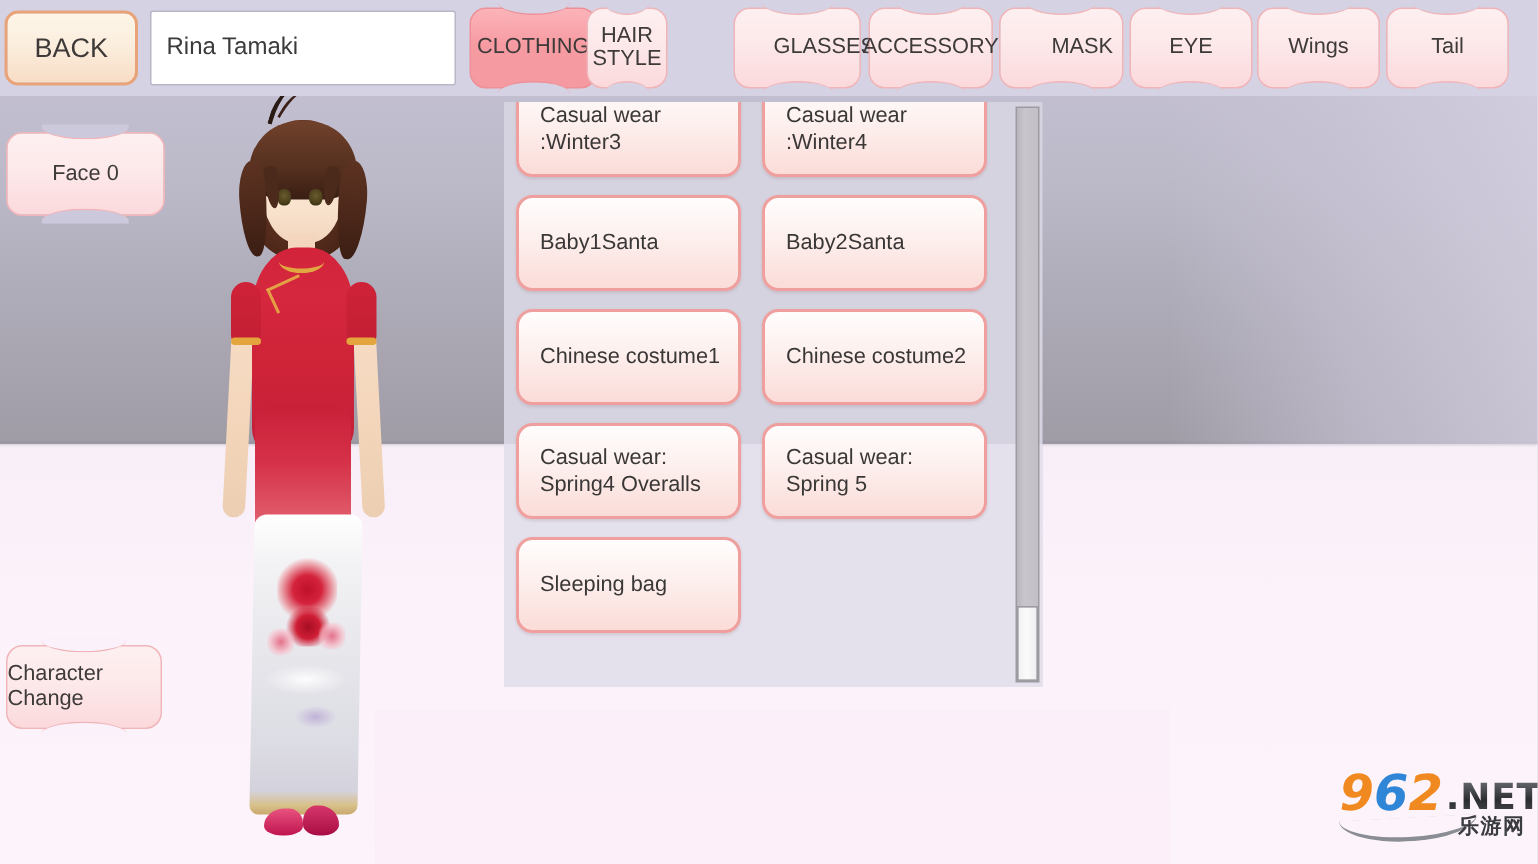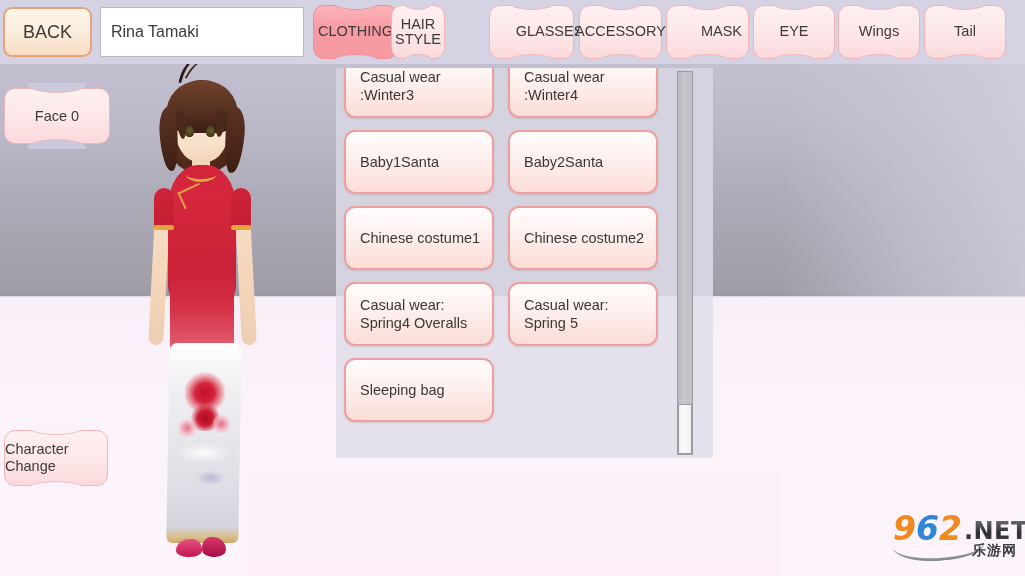--- a/index.html
+++ b/index.html
@@ -148,21 +148,21 @@
     border-bottom:1.5px solid #f0b5b9;}
   .sideBtn::after{bottom:-6px;border-radius:60% 60% 0 0/100% 100% 0 0;
     border-top:1.5px solid #f0b5b9;}
   #faceBtn{left:4px;top:88px;width:106px;height:56px;}
   #faceBtn::before,#faceBtn::after{background:#cdc9dd;}
   #charBtn{left:4px;top:430px;width:104px;height:56px;}
   #charBtn::before,#charBtn::after{background:#fbf1fa;}
 
   
   .panel{position:absolute;left:336px;top:68px;width:359px;height:390px;
-    background:#d6d3e0;overflow:hidden;padding-left:18px;}
+    background:#d6d3e0;overflow:hidden;}
   .panelFloorTint{position:absolute;left:0;top:228px;width:100%;height:162px;
     background:#e4e1ec;}
   .grid{position:absolute;left:0;top:0;width:330px;}
   .row{display:flex;gap:14px;padding:0 8px;margin-bottom:12px;}
   .item{width:156px;height:64px;box-sizing:border-box;
     border:2px solid #ef9f9d;border-radius:11px;
     background:linear-gradient(180deg,#fffdfd 0%,#fdf1ef 40%,#fbdcd8 100%);
     display:flex;align-items:center;padding-left:14px;
     font-size:14.5px;color:#3a3837;line-height:1.25;cursor:pointer;
     box-shadow:0 1px 2px rgba(120,90,95,.18);}

